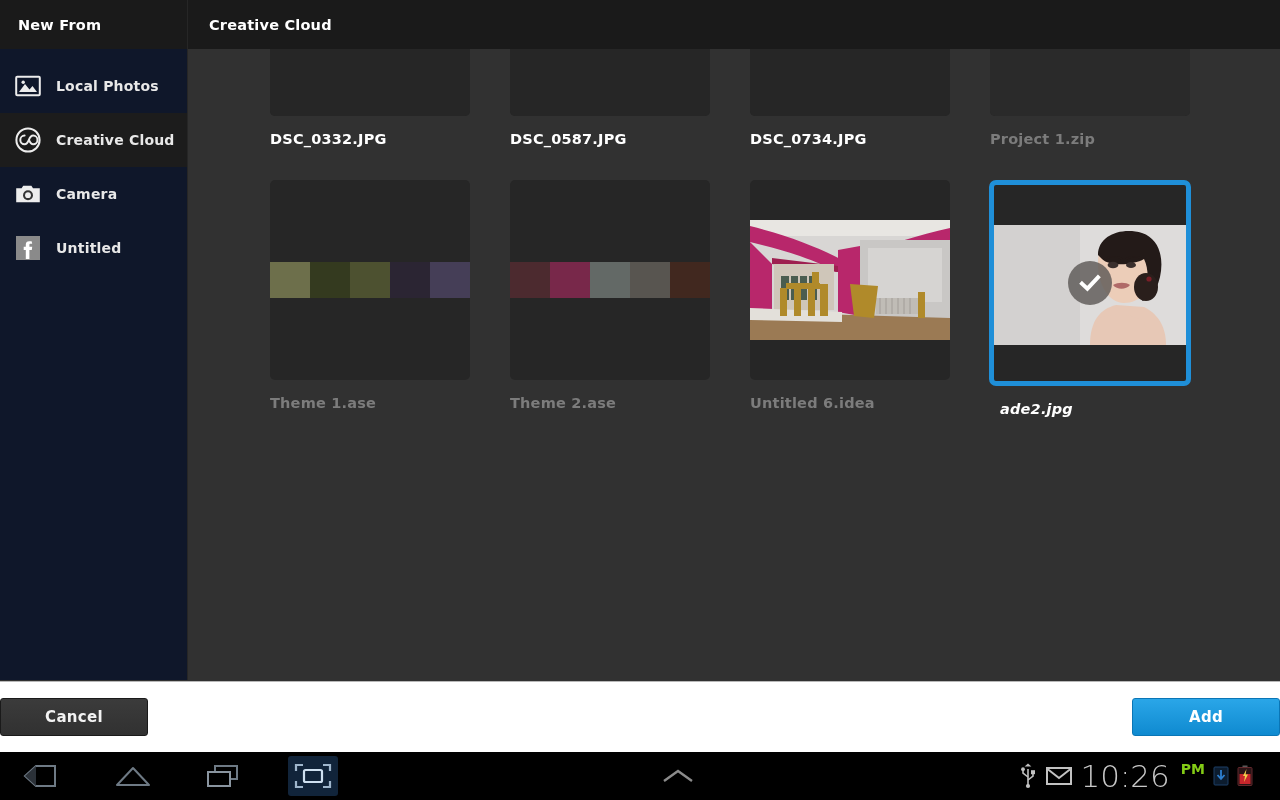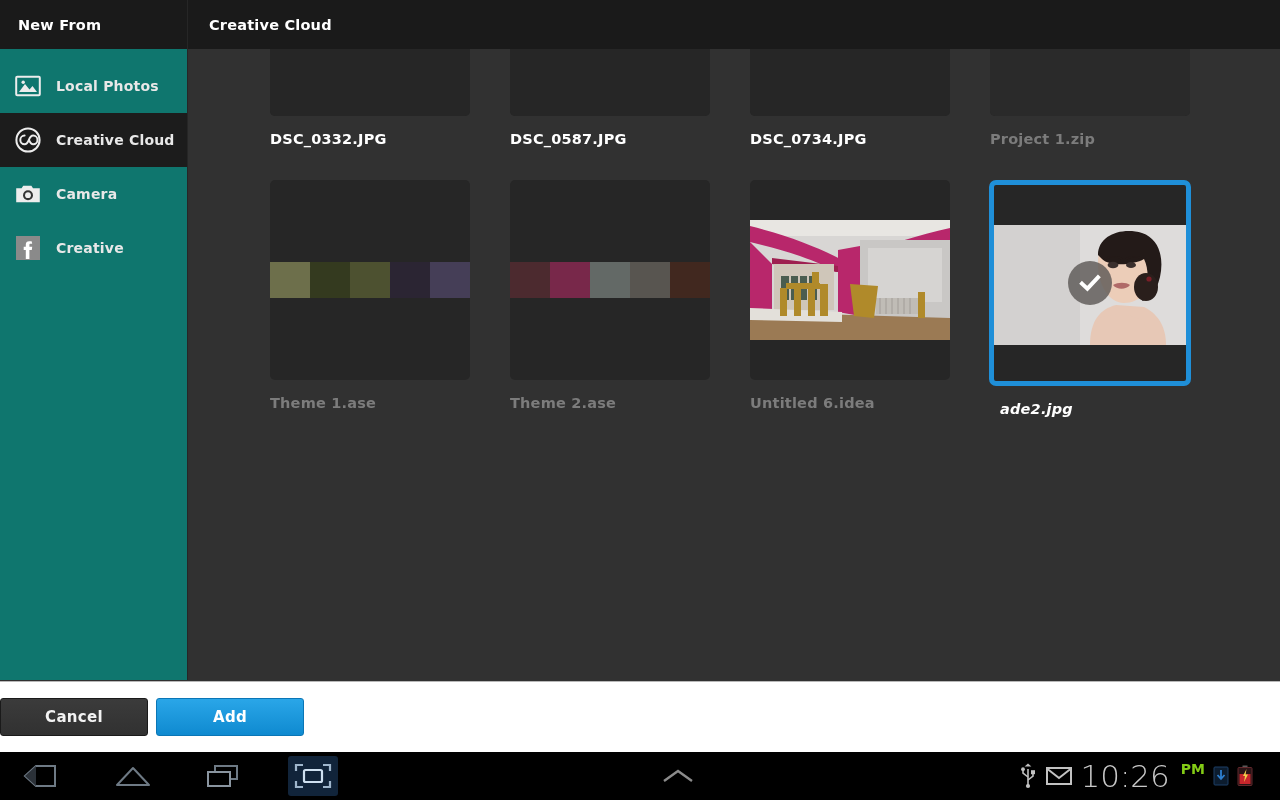--- a/index.html
+++ b/index.html
@@ -11,21 +11,21 @@
   }
 
   #app { position: relative; width: 1280px; height: 800px; }
 
   
   .dialog { position: absolute; left: 0; top: 0; width: 1280px; height: 752px; background: #313131; }
 
   
   .sidebar {
     position: absolute; left: 0; top: 0; width: 188px; height: 680px;
-    background: #0f766e;
+    background: #0f172a;
     border-right: 1px solid #262626;
   }
   .sidebar-header {
     height: 49px; background: #1a1a1a;
     display: flex; align-items: center; padding-left: 18px;
     color: #ffffff; font-size: 14.5px; font-weight: bold; letter-spacing: .2px;
   }
   .sidebar-list { padding-top: 10px; }
   .sidebar-item {
     height: 54px; display: flex; align-items: center; padding-left: 14px;
@@ -83,21 +83,21 @@
     position: absolute; left: 50%; top: 50%;
     width: 44px; height: 44px; margin: -22px 0 0 -22px;
     border-radius: 50%; background: rgba(90,86,84,.80);
     display: flex; align-items: center; justify-content: center;
   }
 
   
   .footer {
     position: absolute; left: 0; top: 681px; width: 1280px; height: 71px;
     background: #ffffff; border-top: 1px solid #b8b8b8;
-    display: flex; align-items: center; justify-content: flex-start; gap: 8px;
+    display: flex; align-items: center; justify-content: space-between; gap: 8px;
   }
   .btn {
     height: 38px; width: 148px; border-radius: 3px;
     display: flex; align-items: center; justify-content: center;
     font-size: 15px; font-weight: bold; letter-spacing: .3px; cursor: pointer;
   }
   .btn-cancel { background: linear-gradient(#3b3b3b,#313131); color: #f2f2f2; border: 1px solid #1a1a1a; }
   .btn-add { background: linear-gradient(#2aa6e8,#0f8ad0); color: #ffffff; border: 1px solid #0a76b6; }
 
   
@@ -153,21 +153,21 @@
             </span>
             <span class="si-label">Camera</span>
           </div>
           <div class="sidebar-item">
             <span class="si-icon">
               <svg width="26" height="26" viewBox="0 0 26 26">
                 <rect x="1" y="1" width="24" height="24" fill="#8a8a8a"></rect>
                 <path d="M16.6 6.2 h-2.4 c-2.2 0-3.4 1.2-3.4 3.4 v2.1 h-2.1 v3.2 h2.1 v9.1 h3.6 v-9.1 h2.4 l0.4-3.2 h-2.8 v-1.8 c0-0.8 0.2-1.2 1.2-1.2 h1.6 z" fill="#ffffff"></path>
               </svg>
             </span>
-            <span class="si-label">Creative</span>
+            <span class="si-label">Untitled</span>
           </div>
         </div>
     </div>
 
     <div class="content-header">Creative Cloud</div>
 
     <div class="grid-scroll">
       <div class="grid" id="file-grid">
           <div class="cell">
             <div class="thumb">

